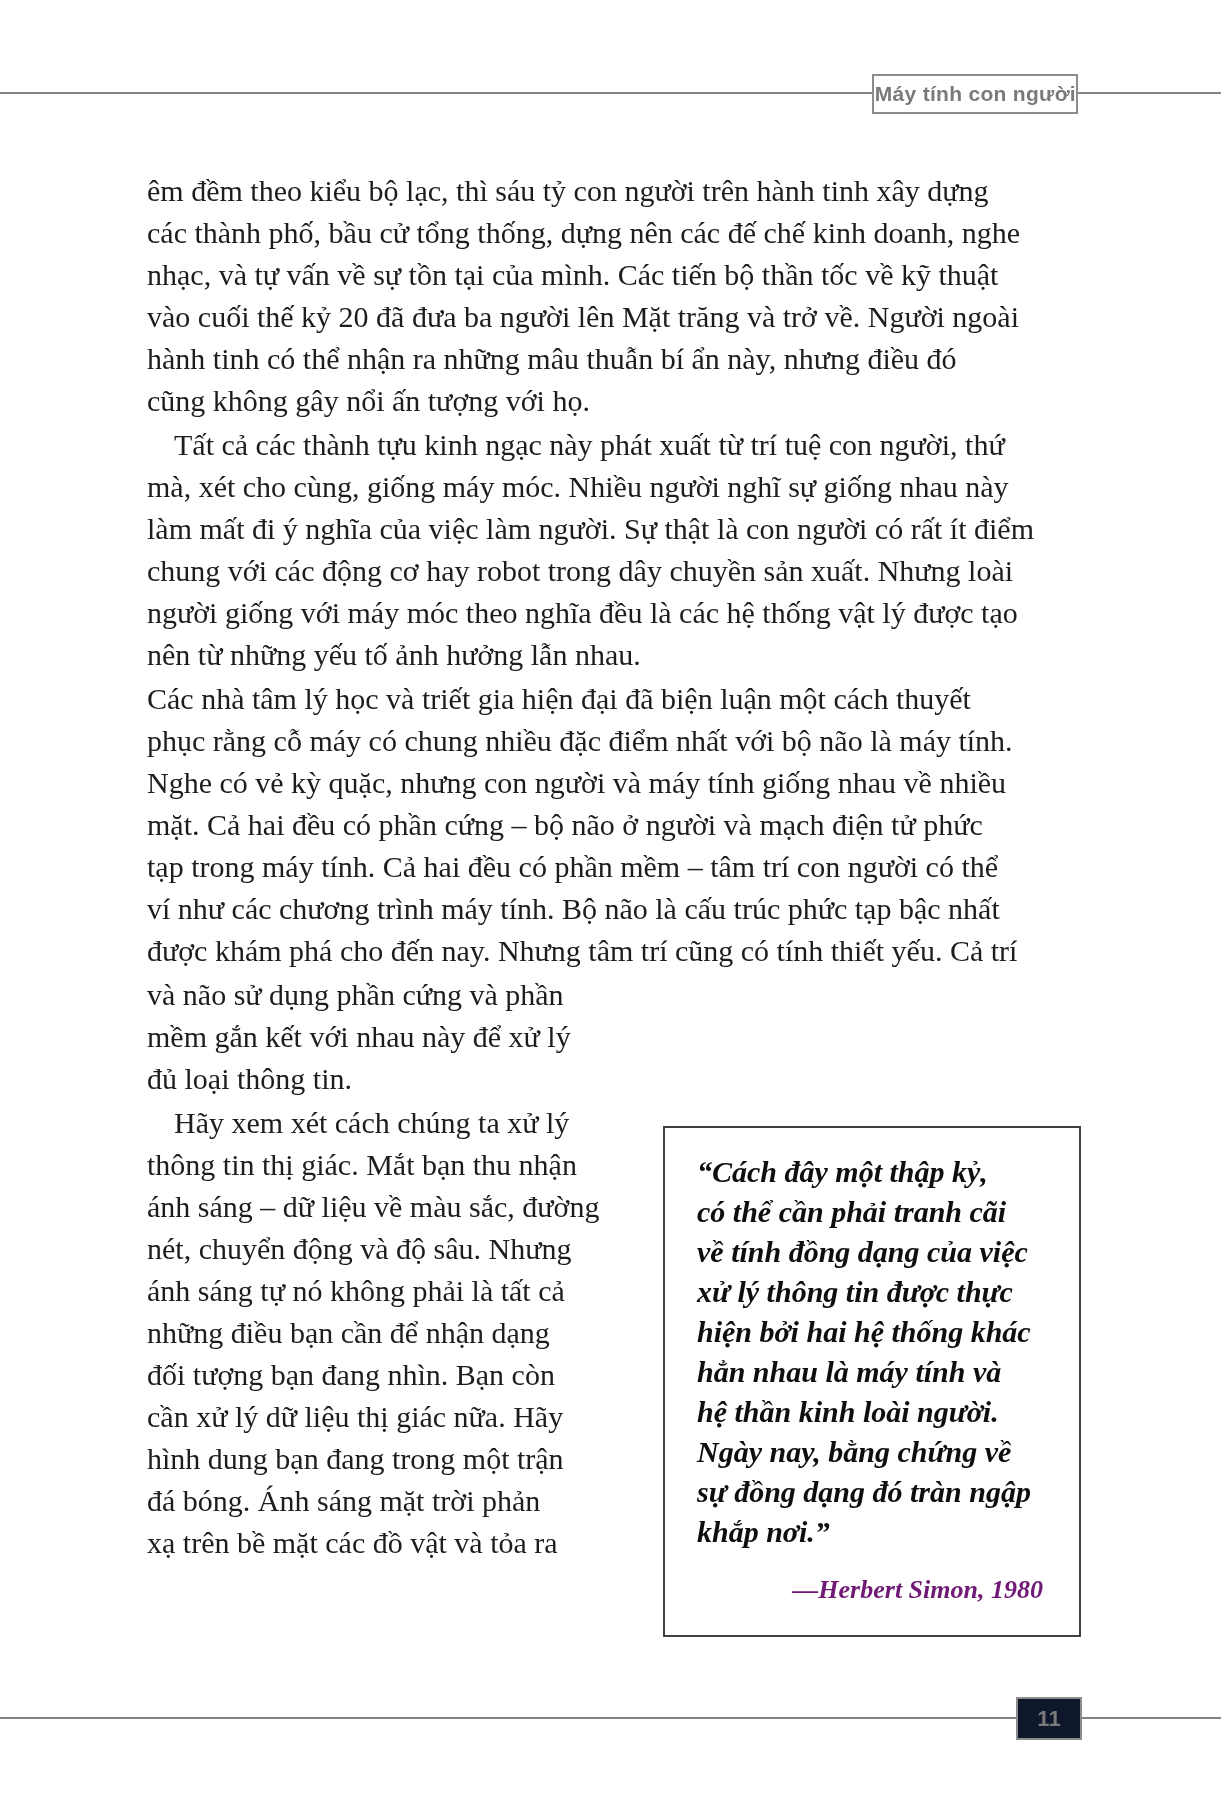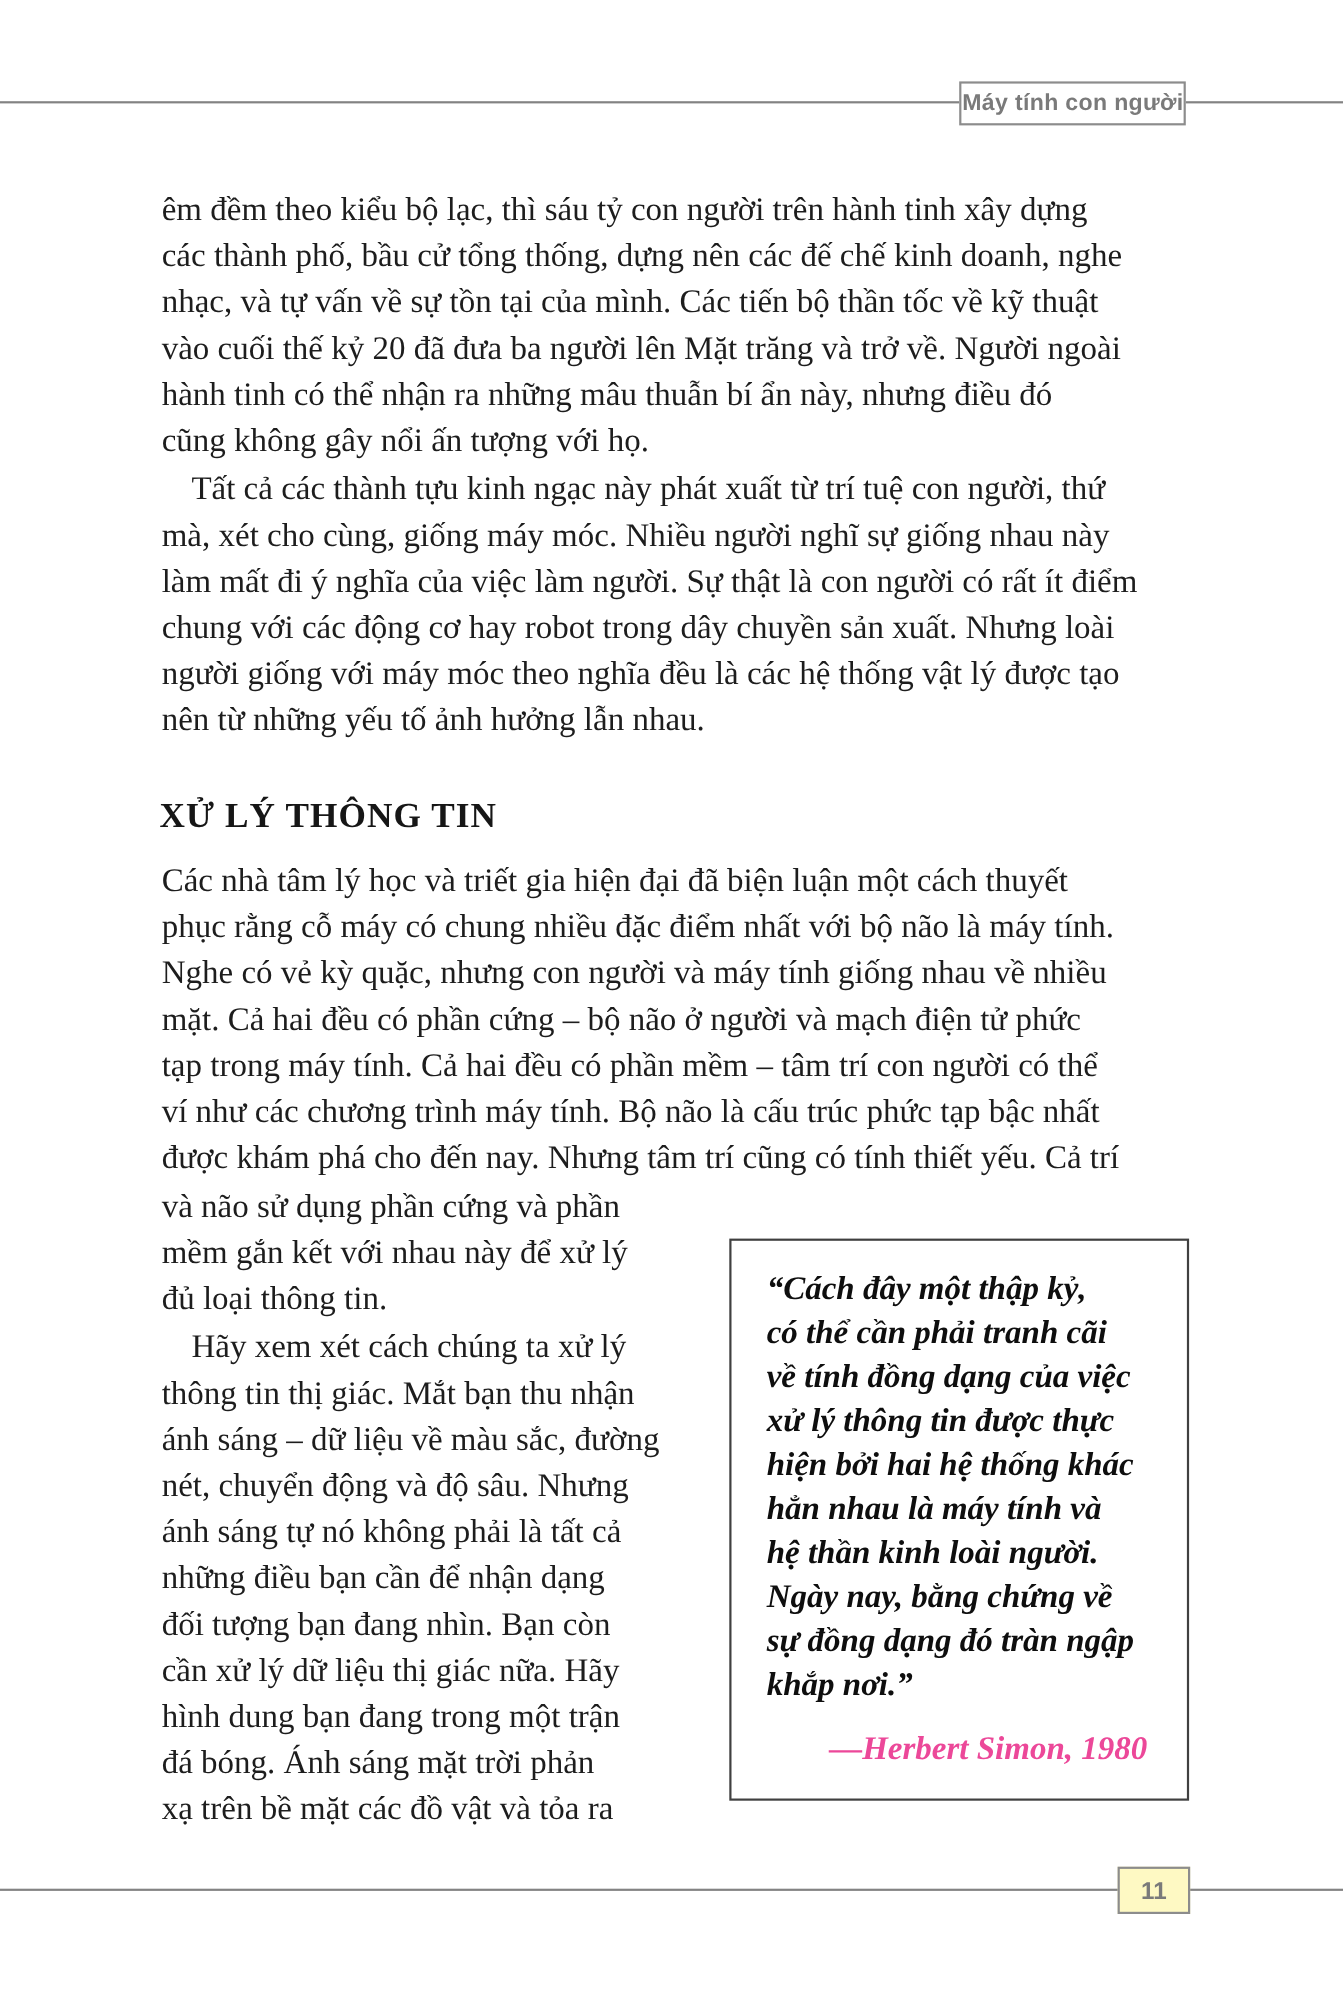--- a/index.html
+++ b/index.html
@@ -33,27 +33,27 @@
   .pullquote {
     position:absolute; left:663px; top:1126px; width:418px; height:511px; box-sizing:border-box;
     border:2px solid #404040; background:#ffffff; padding:24px 32px 0 32px;
   }
   .pq-text {
     font-style:italic; font-weight:700; font-size:30px; line-height:40px;
     color:#0e0e0e; white-space:pre;
   }
   .pq-attr {
     margin-top:18px; text-align:right; padding-right:4px;
-    font-style:italic; font-weight:700; font-size:30px; line-height:40px; color:#ec4899;
+    font-style:italic; font-weight:700; font-size:26px; line-height:40px; color:#701a75;
   }
   
   .footer-rule { position:absolute; left:0; top:1717px; width:1221px; height:2px; background:#838383; }
   .footer-box {
     position:absolute; left:1016px; top:1697px; width:66px; height:43px; box-sizing:border-box;
-    border:2px solid #8c8c8c; background:#fef9c3;
+    border:2px solid #8c8c8c; background:#0f172a;
     display:flex; align-items:center; justify-content:center;
   }
   .footer-box span {
     font-family:"Liberation Sans","DejaVu Sans",sans-serif;
     font-size:22px; font-weight:700; color:#7a7a7a;
   }
 </style>
 </head>
 <body>
 
@@ -70,21 +70,20 @@
 nhạc, và tự vấn về sự tồn tại của mình. Các tiến bộ thần tốc về kỹ thuật
 vào cuối thế kỷ 20 đã đưa ba người lên Mặt trăng và trở về. Người ngoài
 hành tinh có thể nhận ra những mâu thuẫn bí ẩn này, nhưng điều đó
 cũng không gây nổi ấn tượng với họ.</div>
     <div class="para indent">Tất cả các thành tựu kinh ngạc này phát xuất từ trí tuệ con người, thứ
 mà, xét cho cùng, giống máy móc. Nhiều người nghĩ sự giống nhau này
 làm mất đi ý nghĩa của việc làm người. Sự thật là con người có rất ít điểm
 chung với các động cơ hay robot trong dây chuyền sản xuất. Nhưng loài
 người giống với máy móc theo nghĩa đều là các hệ thống vật lý được tạo
 nên từ những yếu tố ảnh hưởng lẫn nhau.</div>
-    <h2 class="heading">XỬ LÝ THÔNG TIN</h2>
     <div class="para">Các nhà tâm lý học và triết gia hiện đại đã biện luận một cách thuyết
 phục rằng cỗ máy có chung nhiều đặc điểm nhất với bộ não là máy tính.
 Nghe có vẻ kỳ quặc, nhưng con người và máy tính giống nhau về nhiều
 mặt. Cả hai đều có phần cứng – bộ não ở người và mạch điện tử phức
 tạp trong máy tính. Cả hai đều có phần mềm – tâm trí con người có thể
 ví như các chương trình máy tính. Bộ não là cấu trúc phức tạp bậc nhất
 được khám phá cho đến nay. Nhưng tâm trí cũng có tính thiết yếu. Cả trí</div>
     <div class="para">và não sử dụng phần cứng và phần
 mềm gắn kết với nhau này để xử lý
 đủ loại thông tin.</div>

